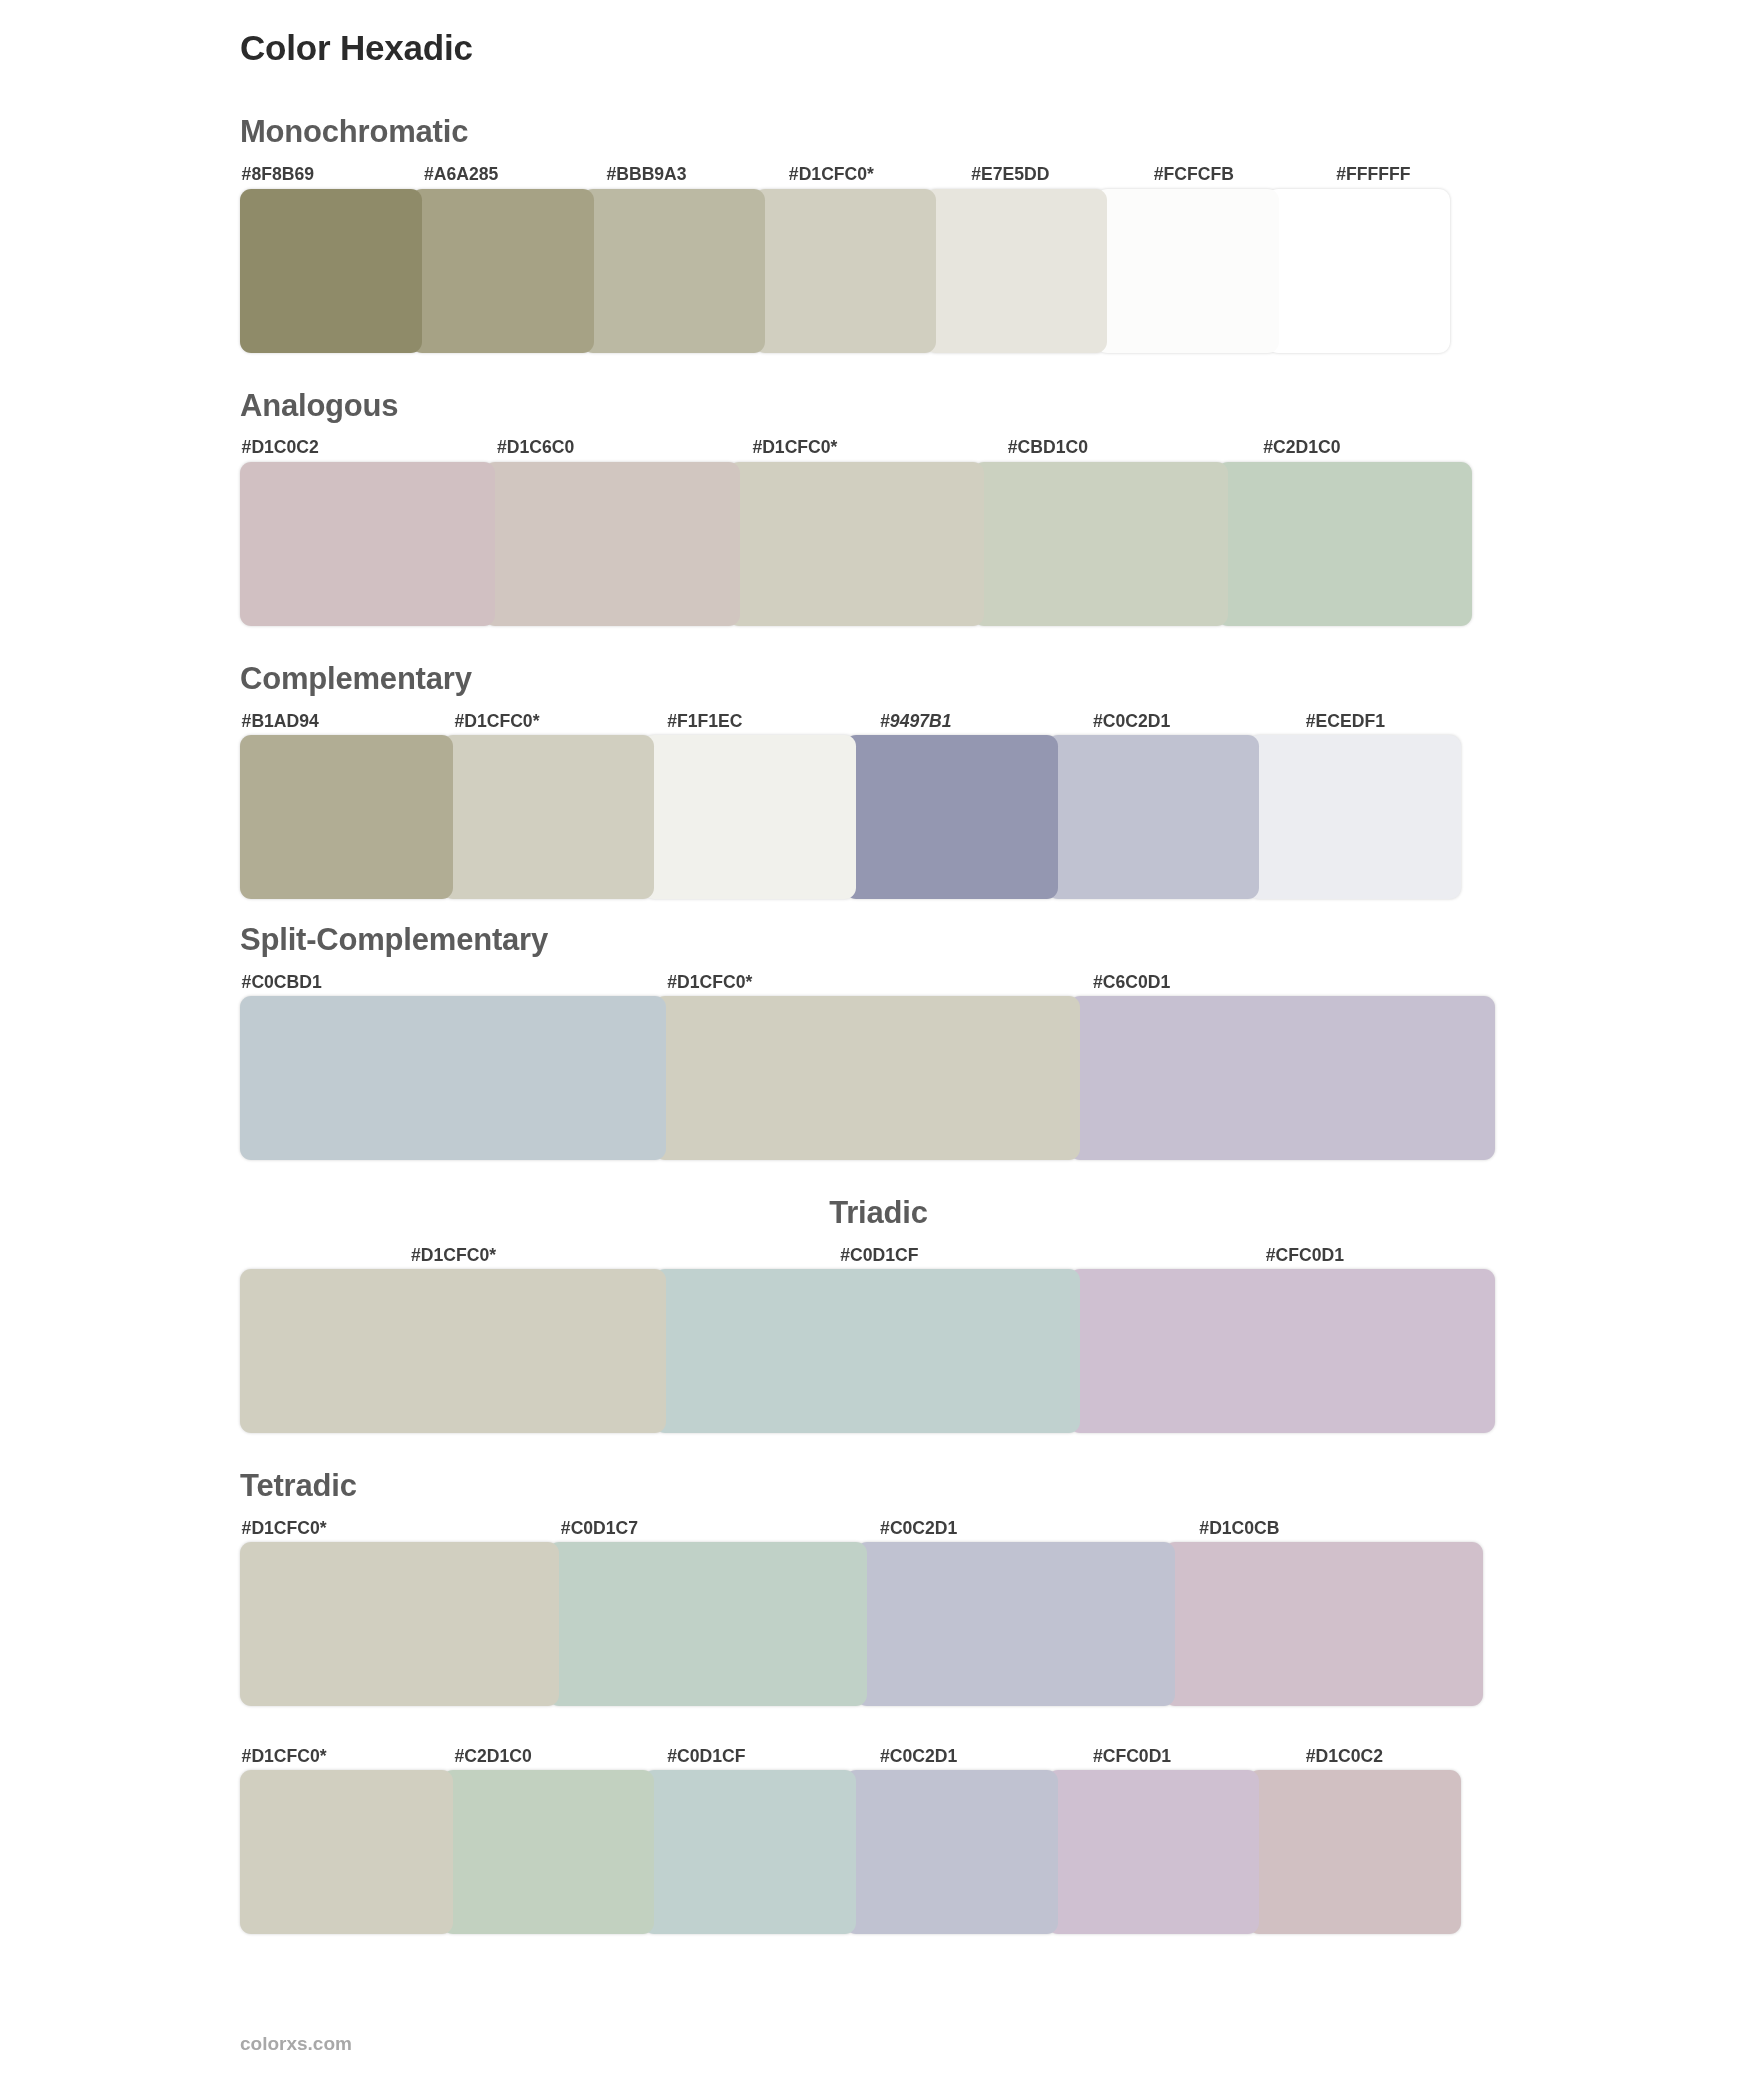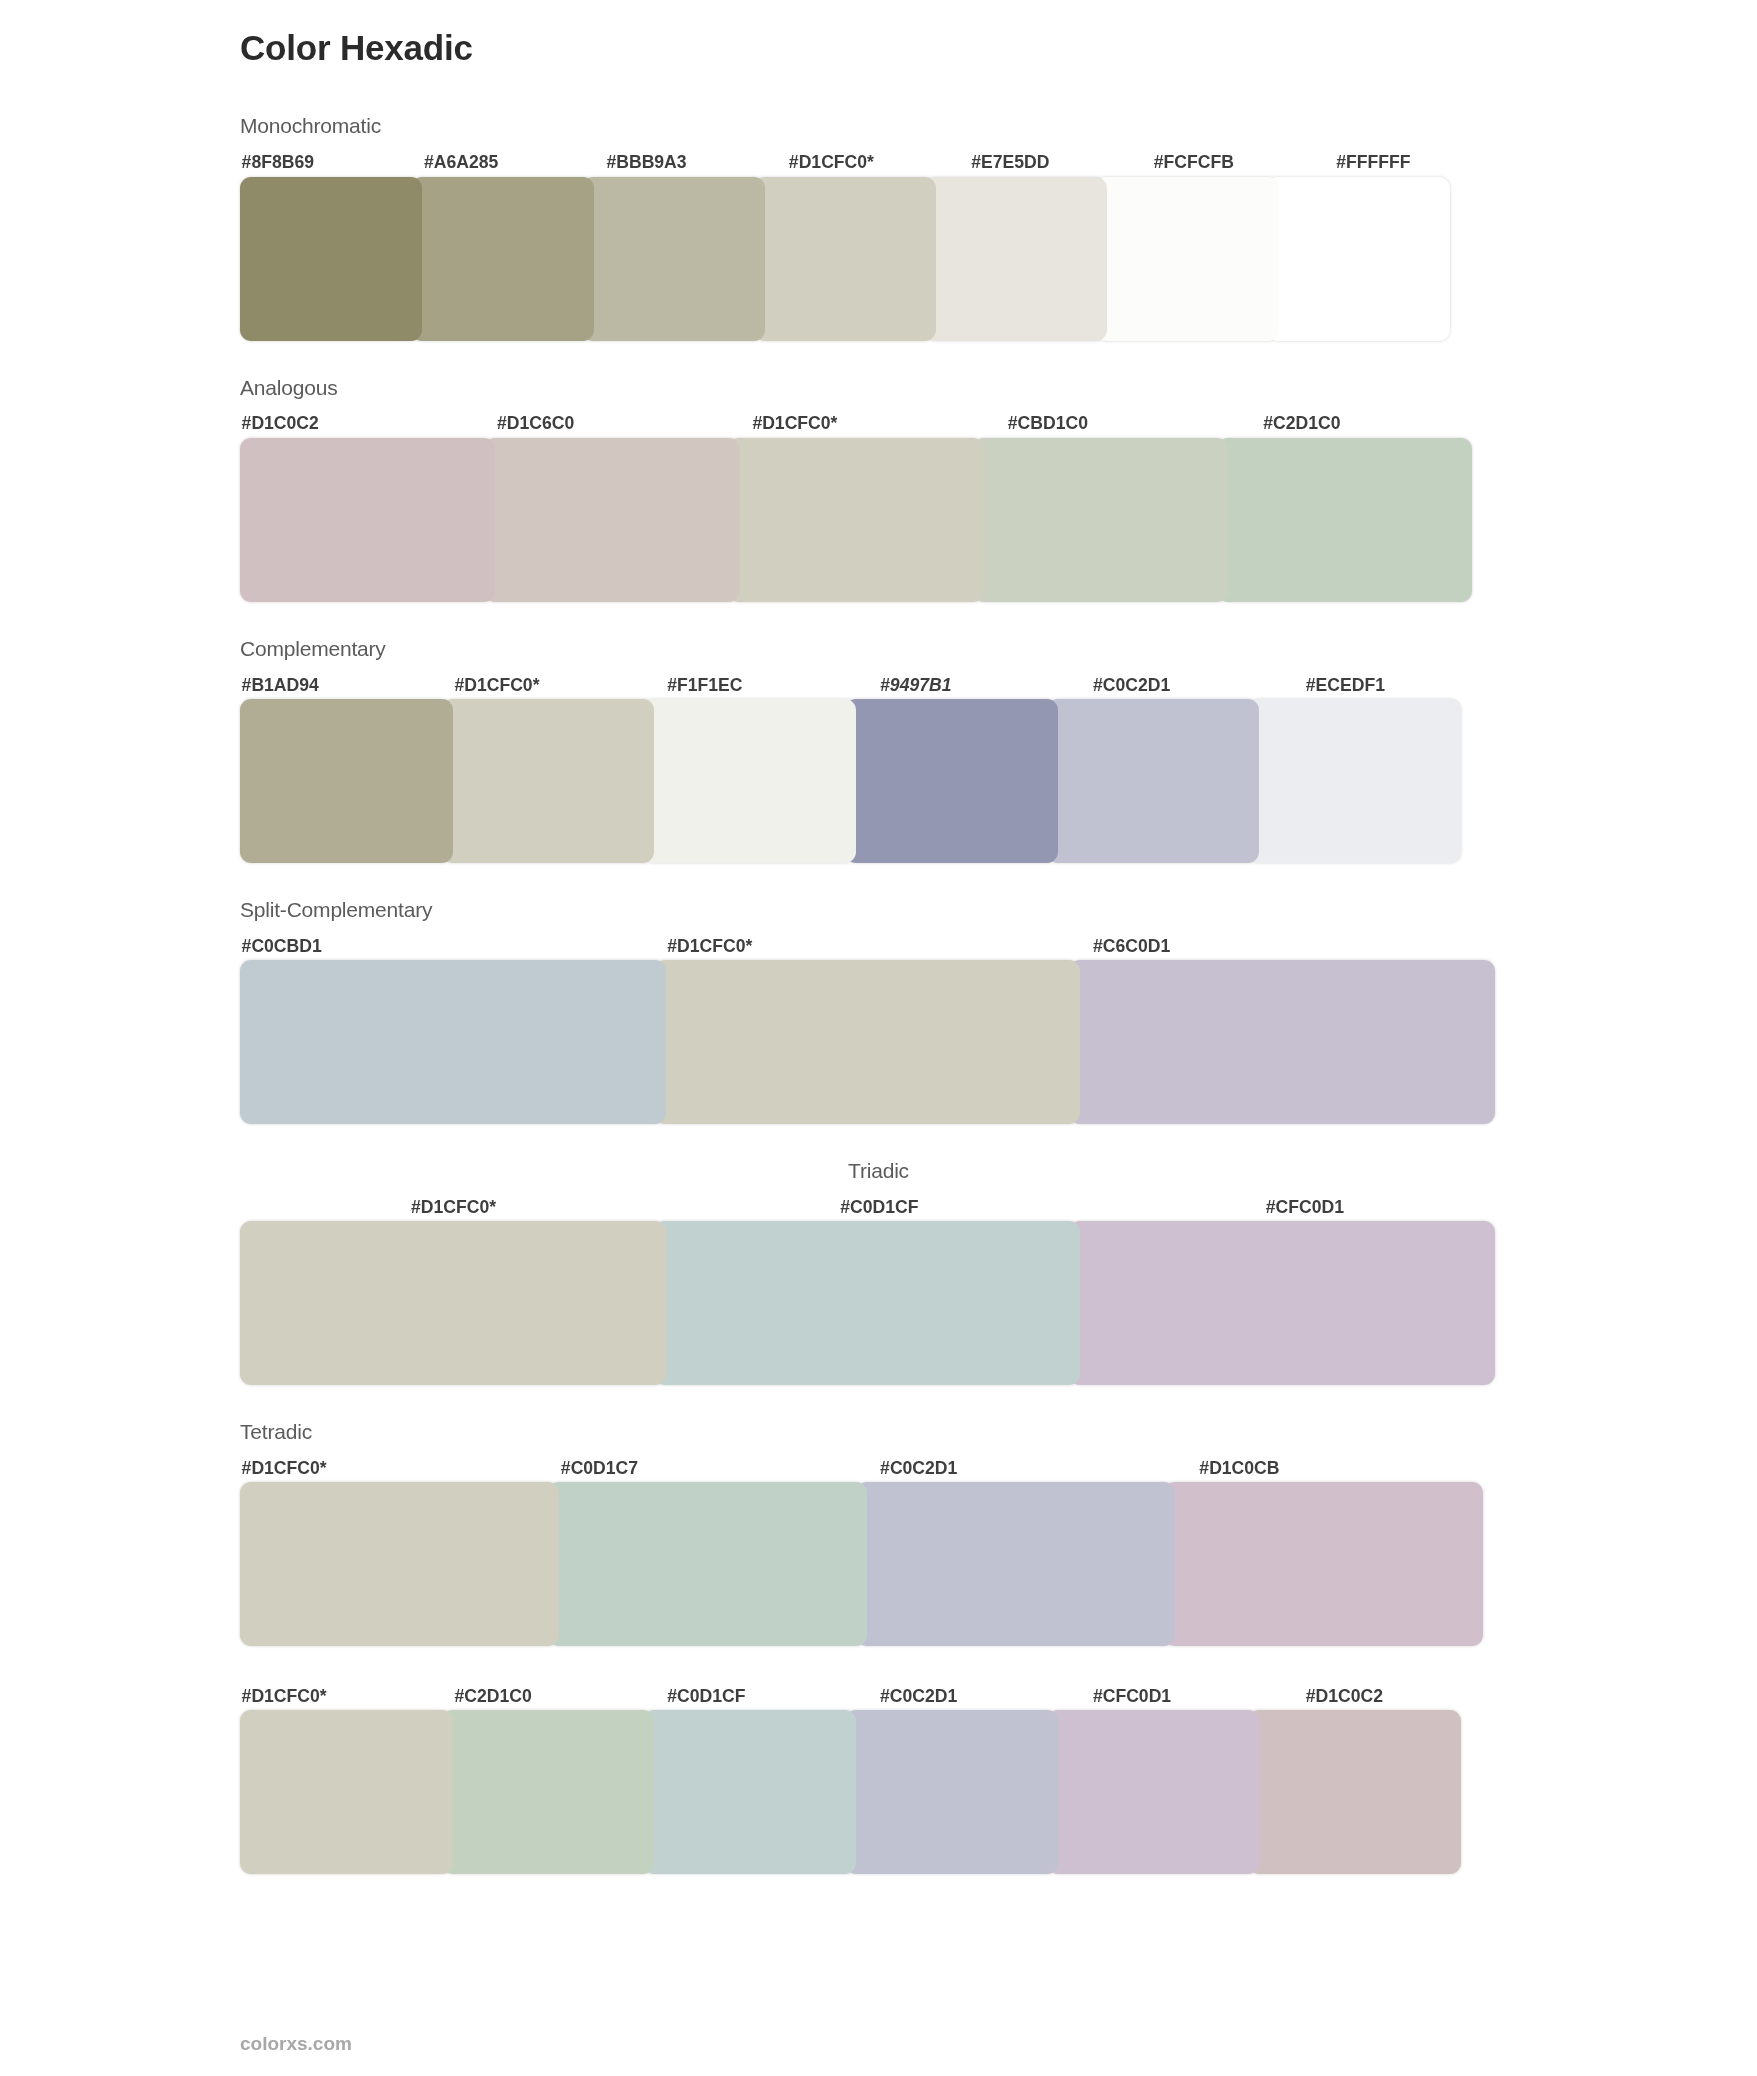--- a/index.html
+++ b/index.html
@@ -53,22 +53,22 @@
     margin-top: 45px;
     padding-left: 240px;
     padding-right: 240px;
   }
 
   .section {
     margin-bottom: 8px;
   }
 
   .section-title {
-    font-size: 21px;
-    font-weight: 400;
+    font-size: 31px;
+    font-weight: 700;
     color: #5b5b5b;
     letter-spacing: -0.2px;
     margin-bottom: 6.4px;
   }
 
   .swatch-labels {
     display: flex;
     width: 100%;
     height: 27px;
     align-items: flex-end;
@@ -109,21 +109,21 @@
   .swatch-bar .swatch:nth-child(3) { z-index: 8; }
   .swatch-bar .swatch:nth-child(4) { z-index: 7; }
   .swatch-bar .swatch:nth-child(5) { z-index: 6; }
   .swatch-bar .swatch:nth-child(6) { z-index: 5; }
   .swatch-bar .swatch:nth-child(7) { z-index: 4; }
 
   
   .section.mono        { margin-top: 0px; }
   .section.analogous   { margin-top: 35px; }
   .section.complementary { margin-top: 35px; }
-  .section.split       { margin-top: 35px; }
+  .section.split       { margin-top: 23px; }
   .section.triadic     { margin-top: 35px; text-align: center; }
   .section.tetradic    { margin-top: 35px; }
   .section.hexadic     { margin-top: 32px; }
 
   
   .footer {
     position: absolute;
     left: 240px;
     bottom: 22.4px;
     font-size: 19px;

